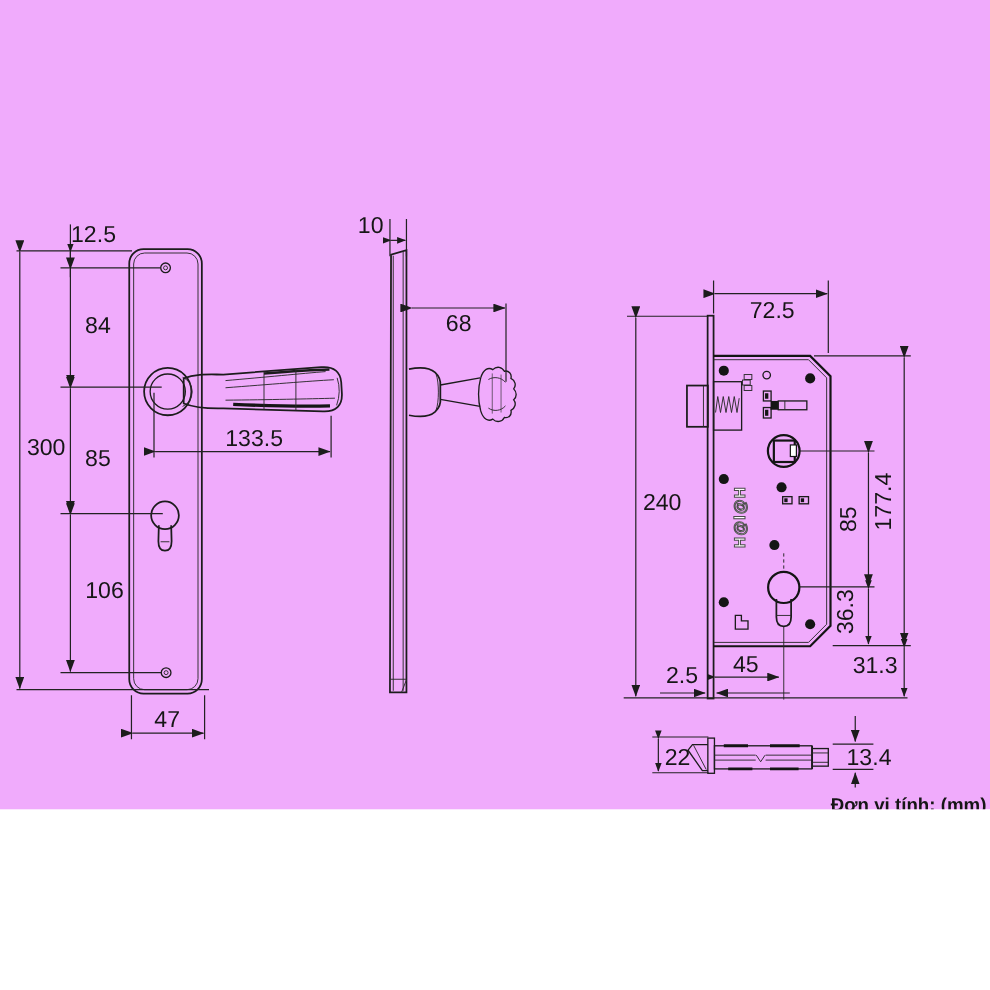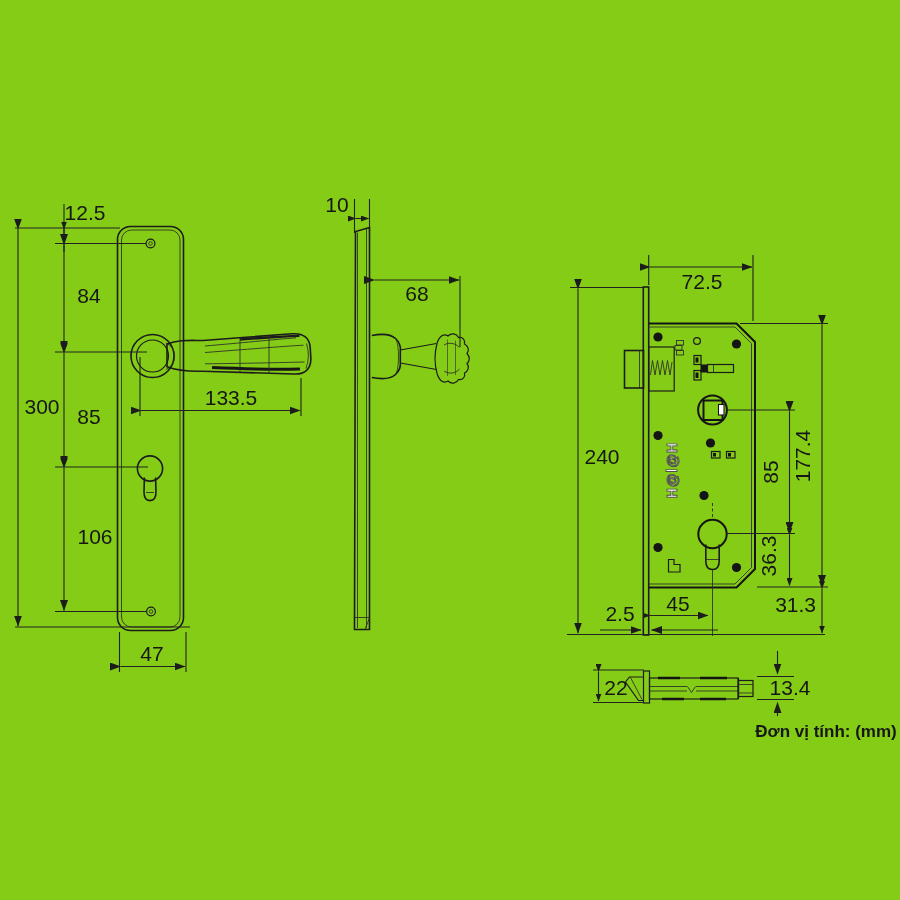--- a/index.html
+++ b/index.html
@@ -1,16 +1,16 @@
 <!DOCTYPE html>
 <html><head>
 <meta charset="utf-8">
 <style>
   html,body{margin:0;padding:0;background:#ffffff;}
-  .stage{width:900px;height:900px;position:relative;background:#84cc16;overflow:hidden;}
+  .stage{width:900px;height:736px;position:relative;background:#f0abfc;overflow:hidden;}
   svg{position:absolute;left:0;top:0;}
   text{font-family:"Liberation Sans", sans-serif;fill:#161616;}
   .dim{font-size:21px;}
   .unit{font-size:17px;font-weight:600;}
   .logo{font-size:14px;font-weight:700;fill:#ffffff;stroke:#4a4a4a;stroke-width:0.9;letter-spacing:1px;}
   .p15{stroke:#1c1c1c;stroke-width:1.6;fill:none;}
   .p12{stroke:#1c1c1c;stroke-width:1.2;fill:none;}
   .p09{stroke:#2a2a2a;stroke-width:0.85;fill:none;}
   .p20{stroke:#141414;stroke-width:2;fill:none;}
   .dl{stroke:#222;stroke-width:1.1;fill:none;}

